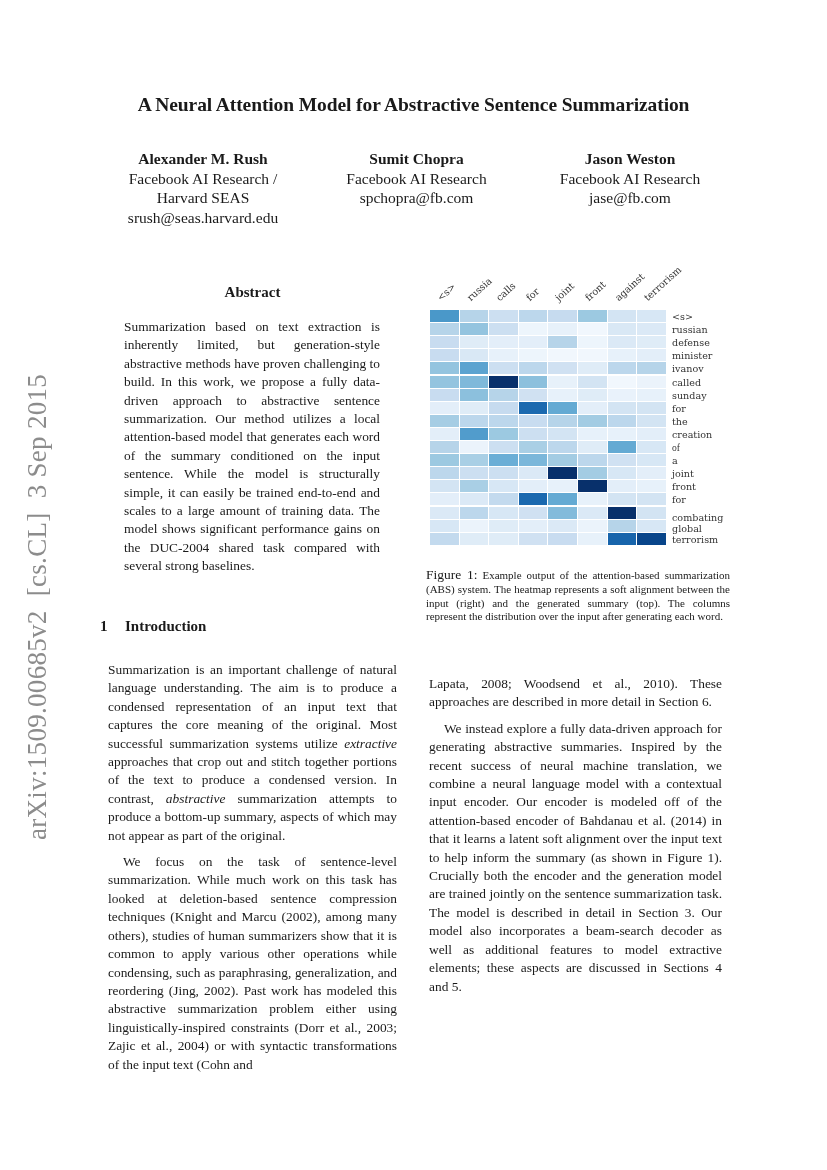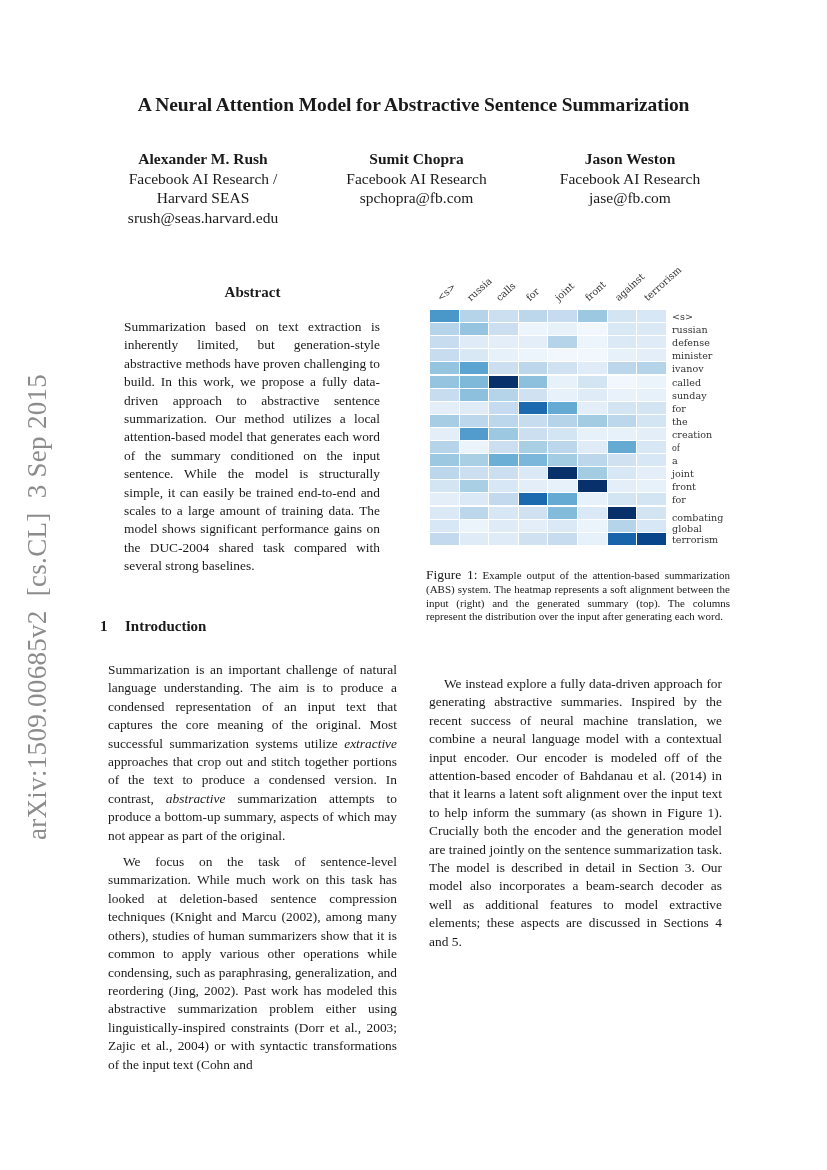--- a/index.html
+++ b/index.html
@@ -82,20 +82,21 @@
 
 <div class="sec-head">
   <span class="num">1</span><span>Introduction</span>
 </div>
 
 <div class="col col-left intro-left" id="intro-left">
     <p><span>Summarization is an important challenge of natural language understanding. The aim is to produce a condensed representation of an input text that captures the core meaning of the original. Most successful summarization systems utilize </span><em>extractive</em><span> approaches that crop out and stitch together portions of the text to produce a condensed version. In contrast, </span><em>abstractive</em><span> summarization attempts to produce a bottom-up summary, aspects of which may not appear as part of the original.</span></p>
     <p class="indent"><span>We focus on the task of sentence-level summarization. While much work on this task has looked at deletion-based sentence compression techniques (Knight and Marcu (2002), among many others), studies of human summarizers show that it is common to apply various other operations while condensing, such as paraphrasing, generalization, and reordering (Jing, 2002). Past work has modeled this abstractive summarization problem either using linguistically-inspired constraints (Dorr et al., 2003; Zajic et al., 2004) or with syntactic transformations of the input text (Cohn and</span></p>
   </div>
 <div class="col col-right intro-right" id="intro-right">
+    <p><span>Lapata, 2008; Woodsend et al., 2010). These approaches are described in more detail in Section 6.</span></p>
     <p class="indent"><span>We instead explore a fully data-driven approach for generating abstractive summaries. Inspired by the recent success of neural machine translation, we combine a neural language model with a contextual input encoder. Our encoder is modeled off of the attention-based encoder of Bahdanau et al. (2014) in that it learns a latent soft alignment over the input text to help inform the summary (as shown in Figure 1). Crucially both the encoder and the generation model are trained jointly on the sentence summarization task. The model is described in detail in Section 3. Our model also incorporates a beam-search decoder as well as additional features to model extractive elements; these aspects are discussed in Sections 4 and 5.</span></p>
   </div>
 
 <div class="figure">
   <div id="col-labels">
       <div class="col-label" style="left: 12px; top: 30px;">&lt;s&gt;</div>
       <div class="col-label" style="left: 41.6px; top: 30px;">russia</div>
       <div class="col-label" style="left: 71.2px; top: 30px;">calls</div>
       <div class="col-label" style="left: 100.8px; top: 30px;">for</div>
       <div class="col-label" style="left: 130.4px; top: 30px;">joint</div>

